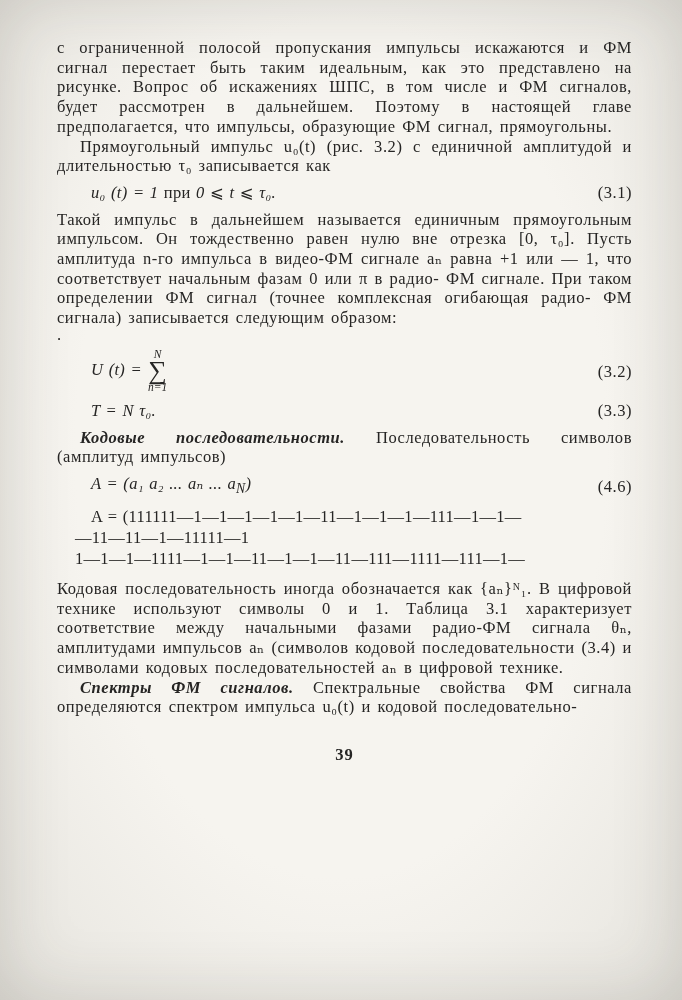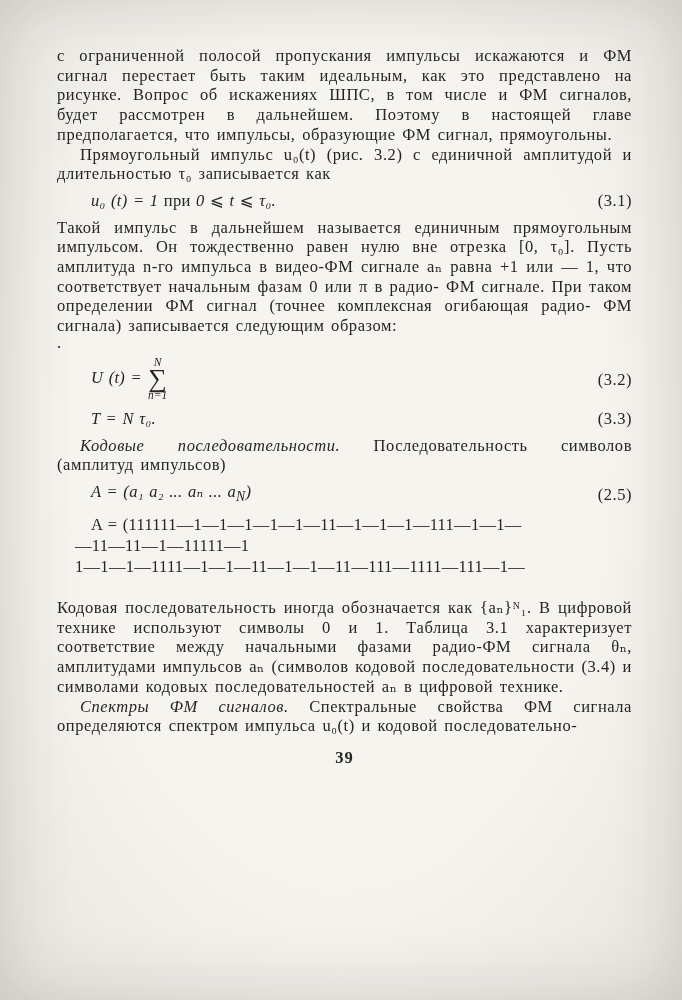--- a/index.html
+++ b/index.html
@@ -8,41 +8,41 @@
     background:#eceae5;
     font-family:"Liberation Serif","DejaVu Serif","DejaVu Sans",serif;
     color:#262524;
   }
   .scan{
     position:absolute;inset:0;
     background:radial-gradient(ellipse at 50% 45%, #f6f4ef 55%, #e6e4de 100%);
     box-shadow:inset 0 0 70px rgba(60,55,45,0.18);
   }
   .page{
-    position:absolute;left:57px;top:46px;width:575px;
+    position:absolute;left:57px;top:38px;width:575px;
     font-size:16.5px;line-height:19.7px;
     letter-spacing:0.55px;word-spacing:2px;
     text-align:justify;
   }
   p.para{margin:0;}
   p.para.indent{text-indent:23px;}
-  .lead{font-weight:normal;font-style:italic;}
+  .lead{font-weight:bold;font-style:italic;}
   .eq{display:flex;align-items:center;margin:7px 0;}
   .eq-body{flex:1;text-align:left;padding-left:34px;letter-spacing:0.3px;word-spacing:1px;}
   .eq-num{text-align:left;white-space:nowrap;}
   .eq i{}
   .sum{display:inline-flex;flex-direction:column;align-items:center;vertical-align:middle;line-height:1;margin:0 6px;}
   .sum-top,.sum-bottom{font-size:11.5px;font-style:italic;letter-spacing:0;}
   .sum-sigma{font-size:26px;line-height:0.85;}
-  .code{margin:3px 0 21px 0;}
+  .code{margin:3px 0 10px 0;}
   .code-line{text-align:left;line-height:21px;letter-spacing:0.3px;word-spacing:1px;}
   .code-line.first{padding-left:34px;}
   .code-line.cont{padding-left:18px;}
   .stray{margin:0;line-height:14px;}
-  .pagenum{text-align:center;font-weight:bold;margin-top:12px;letter-spacing:1px;}
+  .pagenum{text-align:center;font-weight:bold;margin-top:28px;letter-spacing:1px;}
 </style>
 </head>
 <body>
 
 <div class="scan">
   <div class="page">
 
     <p class="para">с ограниченной полосой пропускания импульсы искажаются и ФМ сигнал перестает быть таким идеальным, как это представлено на рисунке. Вопрос об искажениях ШПС, в том числе и ФМ сигналов, будет рассмотрен в дальнейшем. Поэтому в настоящей главе предполагается, что импульсы, образующие ФМ сигнал, прямоугольны.</p>
 
     <p class="para indent">Прямоугольный импульс u₀(t) (рис. 3.2) с единичной амплитудой и длительностью τ₀ записывается как</p>
@@ -67,21 +67,21 @@
 
     <div class="eq">
       <span class="eq-body"><i>T = N τ₀.</i></span>
       <span class="eq-num">(3.3)</span>
     </div>
 
     <p class="para indent"><i class="lead">Кодовые последовательности.</i> <span>Последовательность символов (амплитуд импульсов)</span></p>
 
     <div class="eq">
       <span class="eq-body"><i>A = (a₁ a₂ ... aₙ ... a</i><sub><i>N</i></sub><i>)</i></span>
-      <span class="eq-num">(2.5)</span>
+      <span class="eq-num">(4.6)</span>
     </div>
 
 
     <div class="code">
       <div class="code-line first">A = (111111—1—1—1—1—1—11—1—1—1—111—1—1—</div>
       <div class="code-line cont">—11—11—1—11111—1</div>
       <div class="code-line cont">1—1—1—1111—1—1—11—1—1—11—111—1111—111—1—</div>
     </div>
 
     <p class="para">Кодовая последовательность иногда обозначается как {aₙ}ᴺ₁. В цифровой технике используют символы 0 и 1. Таблица 3.1 характеризует соответствие между начальными фазами радио-ФМ сигнала θₙ, амплитудами импульсов aₙ (символов кодовой последовательности (3.4) и символами кодовых последовательностей aₙ в цифровой технике.</p>

